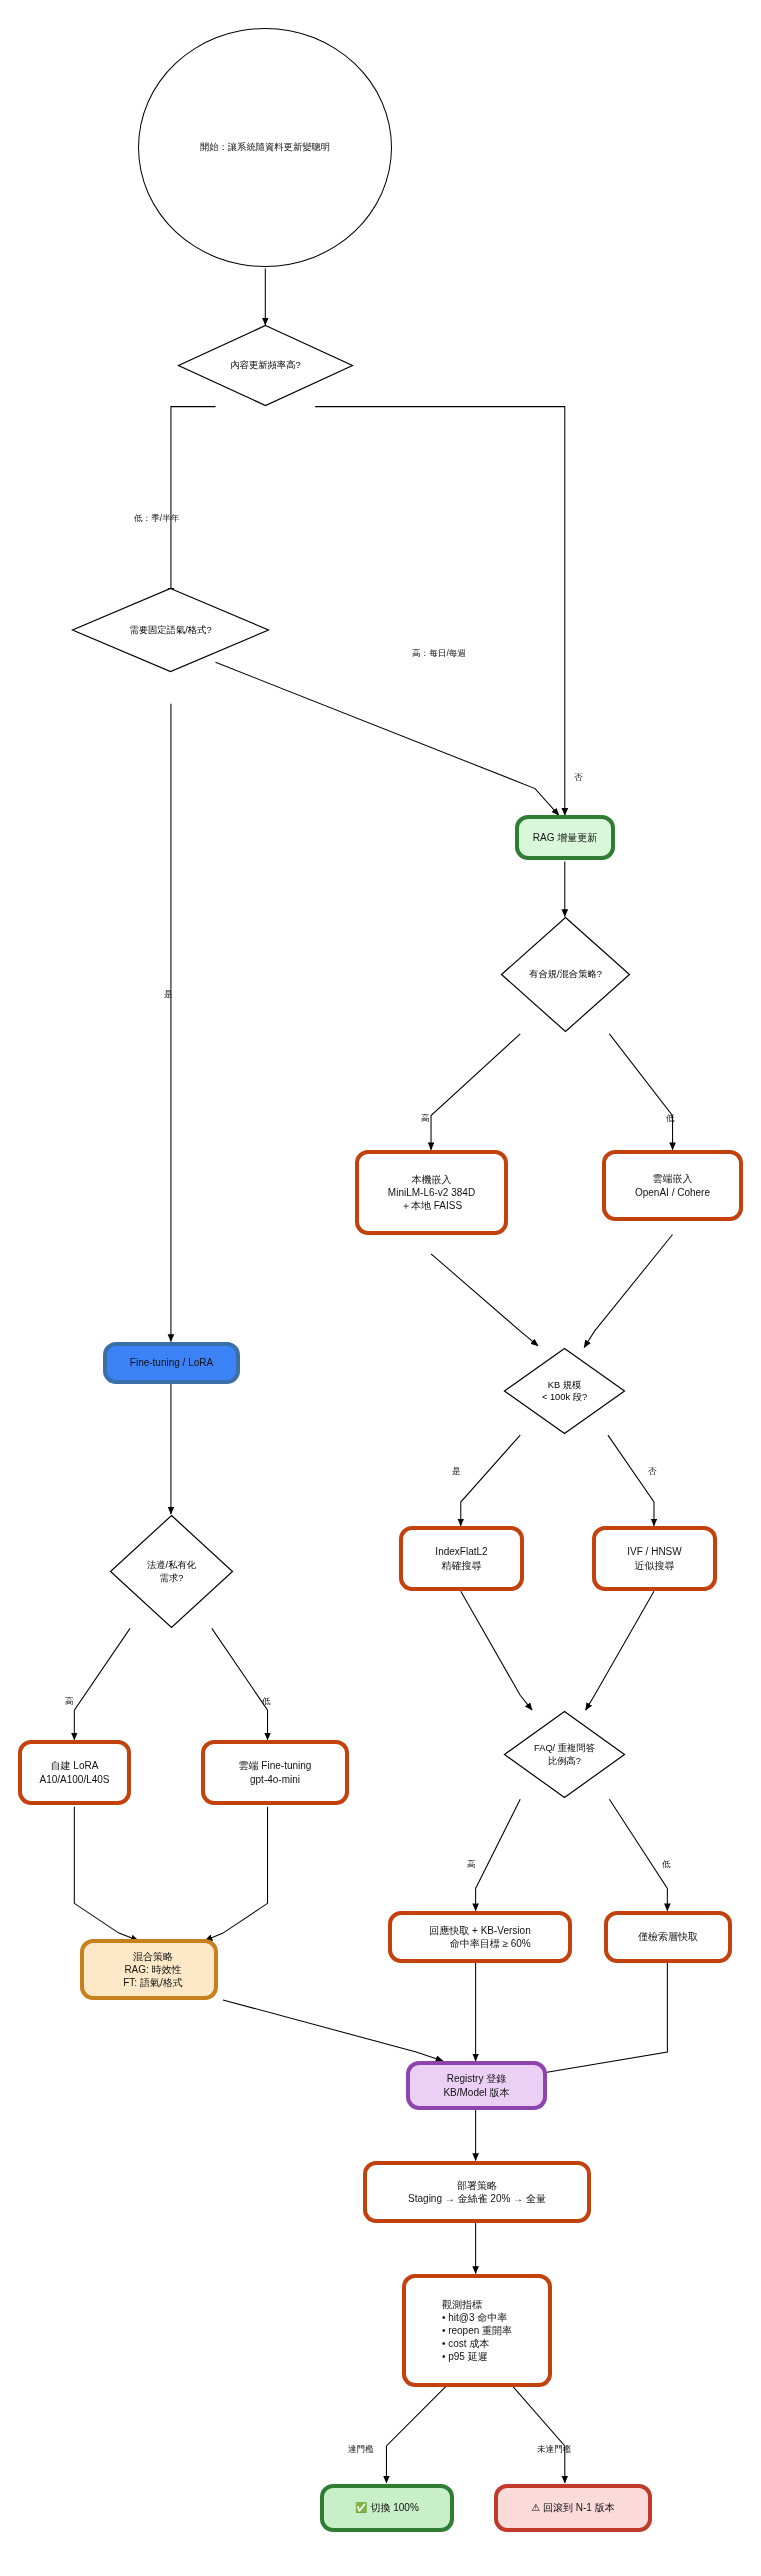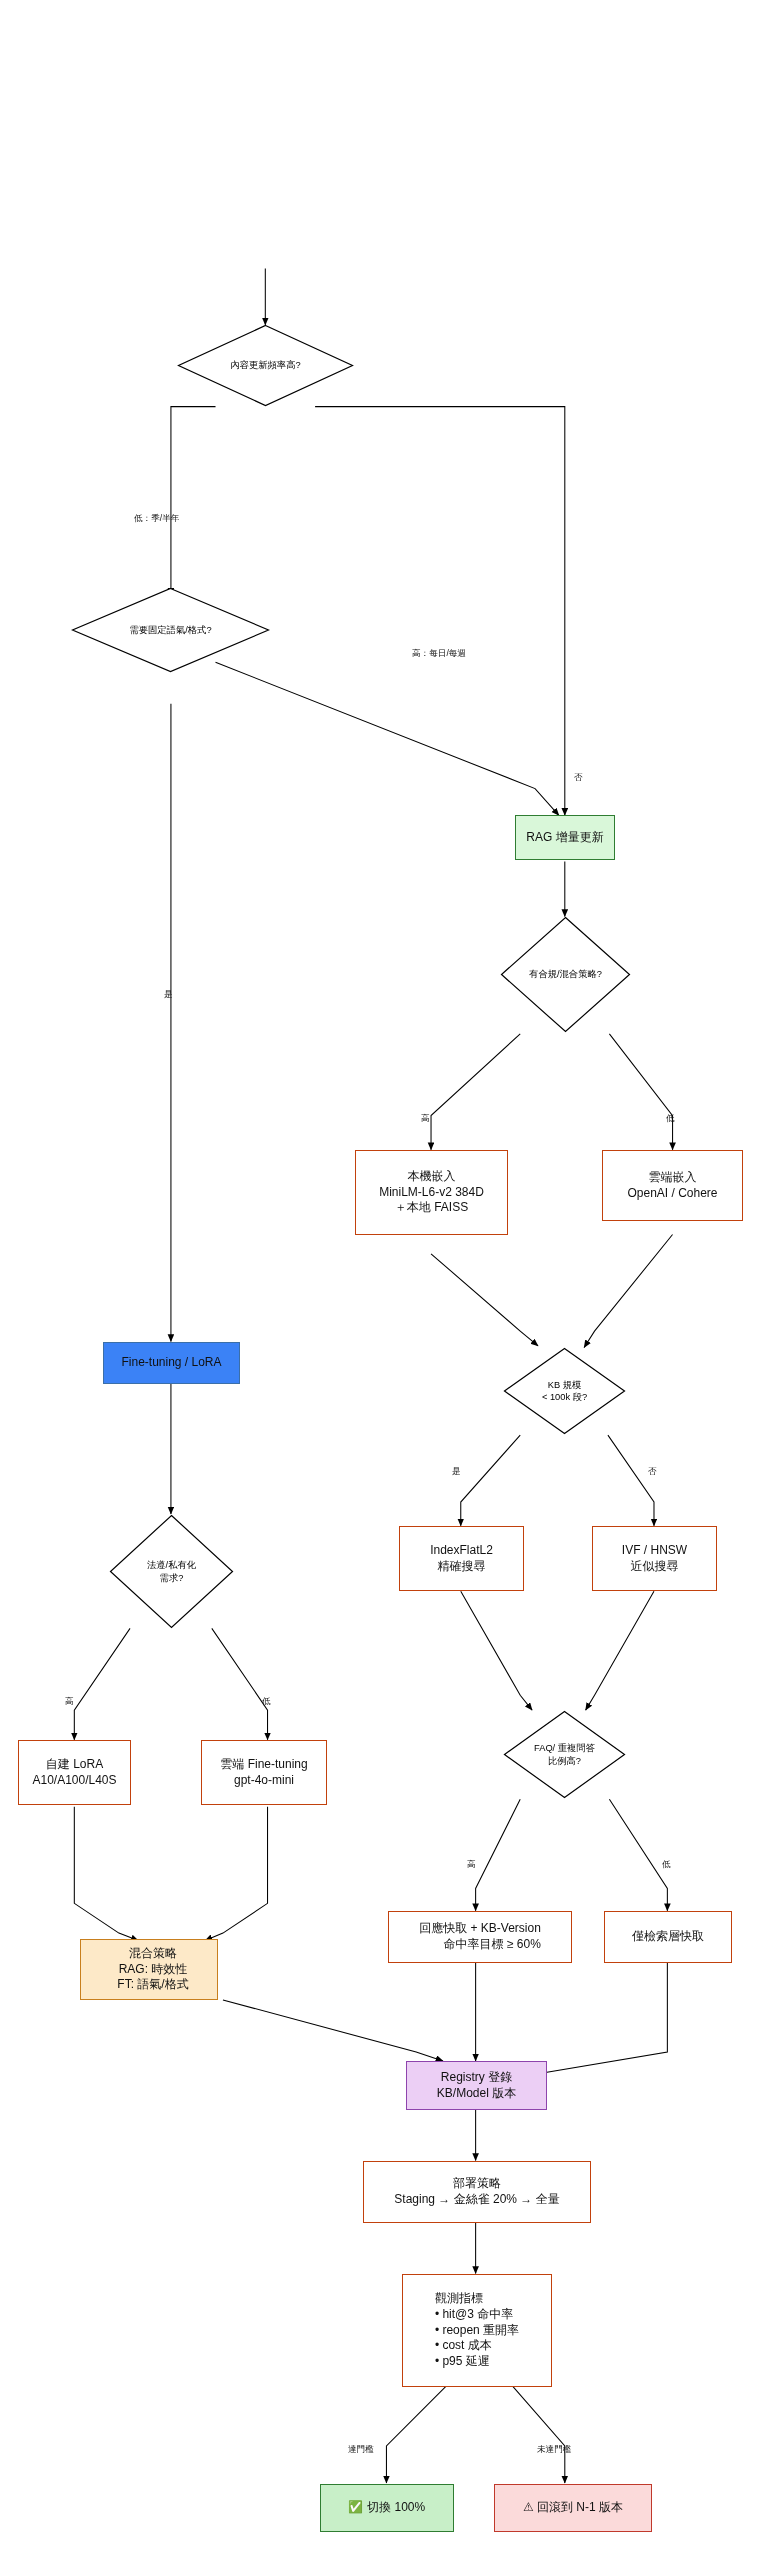--- a/index.html
+++ b/index.html
@@ -1,21 +1,21 @@
 <!DOCTYPE html>
 <html style="font-size:12px"><head>
 <meta charset="utf-8">
 <style>
   html,body{margin:0;padding:0;background:#ffffff;}
   body{width:761px;height:2576px;font-family:"Liberation Sans","DejaVu Sans",sans-serif;}
   #canvas{position:relative;width:761px;height:2576px;overflow:hidden;}
   svg.edges{position:absolute;left:0;top:0;width:761px;height:2576px;pointer-events:none;}
   .node{position:absolute;box-sizing:border-box;display:flex;align-items:center;justify-content:center;text-align:center;color:#111;}
   .node .inner{white-space:pre-line;line-height:1.32;}
-  .rect{border:1px solid #c2410c;background:#fff;border-radius:0;font-size:12px;}
+  .rect{border:4px solid #c2410c;background:#fff;border-radius:13px;font-size:10px;}
   .ellipse{border:1px solid #000;background:#fff;border-radius:50%;font-size:9.3px;}
   .diamond-wrap{position:absolute;}
   .diamond-shape{position:absolute;left:0;top:0;width:100%;height:100%;}
   .diamond-label{position:absolute;left:0;top:0;width:100%;height:100%;display:flex;align-items:center;justify-content:center;text-align:center;font-size:9.3px;white-space:pre-line;line-height:1.32;}
   .edge-label{position:absolute;font-size:8.6px;color:#111;background:transparent;white-space:nowrap;}
 </style>
 </head>
 <body>
 
 <div id="canvas">
@@ -79,20 +79,23 @@
       <path d="M640,2838 L640,2906"></path>
 
       <path d="M640,2990 L640,3058"></path>
 
       <path d="M600,3210 L520,3290 L520,3340"></path>
 
       <path d="M690,3210 L760,3290 L760,3340"></path>
     </g>
   </svg>
 
+  <div class="node ellipse" style="left:138px;top:28px;width:254px;height:239px;">
+    <div class="inner">開始：讓系統隨資料更新變聰明</div>
+  </div>
 
   <div class="diamond-wrap" style="left:71px;top:587px;width:199px;height:86px;">
     <svg class="diamond-shape" viewBox="0 0 268 116" preserveAspectRatio="none">
       <polygon points="134,2 266,58 134,114 2,58" fill="#ffffff" stroke="#000000" stroke-width="1.6"></polygon>
     </svg>
     <div class="diamond-label">需要固定語氣/格式?</div>
   </div>
 
   <div class="diamond-wrap" style="left:177px;top:324px;width:177px;height:83px;">
     <svg class="diamond-shape" viewBox="0 0 238 112" preserveAspectRatio="none">
@@ -168,21 +171,21 @@
     </svg>
     <div class="diamond-label">法遵/私有化
 需求?</div>
   </div>
 
   <div class="node rect" style="left:18px;top:1740px;width:113px;height:65px;">
     <div class="inner">自建 LoRA
 A10/A100/L40S</div>
   </div>
 
-  <div class="node rect" style="left:201px;top:1740px;width:126px;height:65px;">
+  <div class="node rect" style="left:201px;top:1740px;width:148px;height:65px;">
     <div class="inner">雲端 Fine-tuning
 gpt-4o-mini</div>
   </div>
 
   <div class="node rect" style="left:80px;top:1939px;width:138px;height:61px;background:#fde9c8;border-color:#c87f1e;padding-left:8px;">
     <div class="inner">混合策略
 RAG: 時效性
 FT: 語氣/格式</div>
   </div>
 

